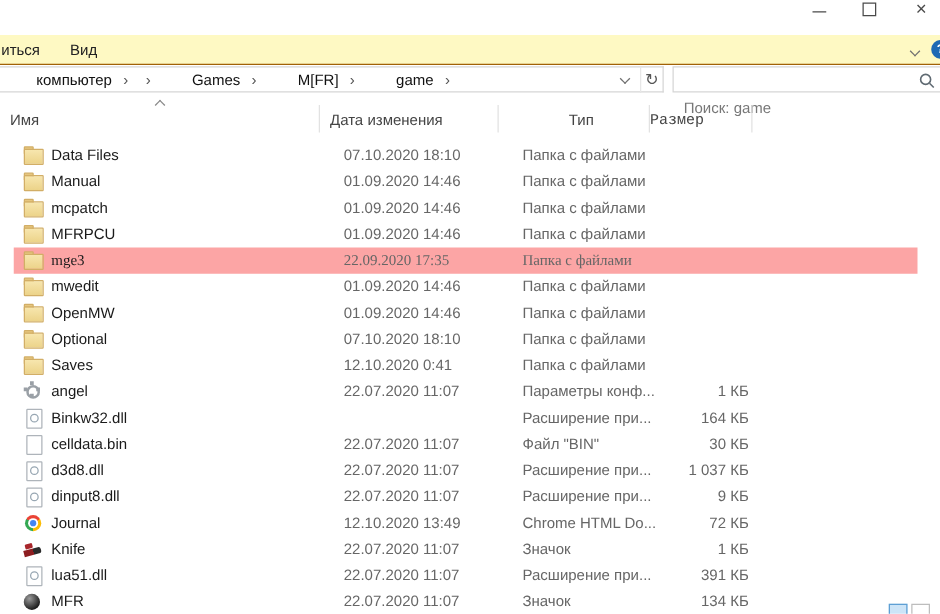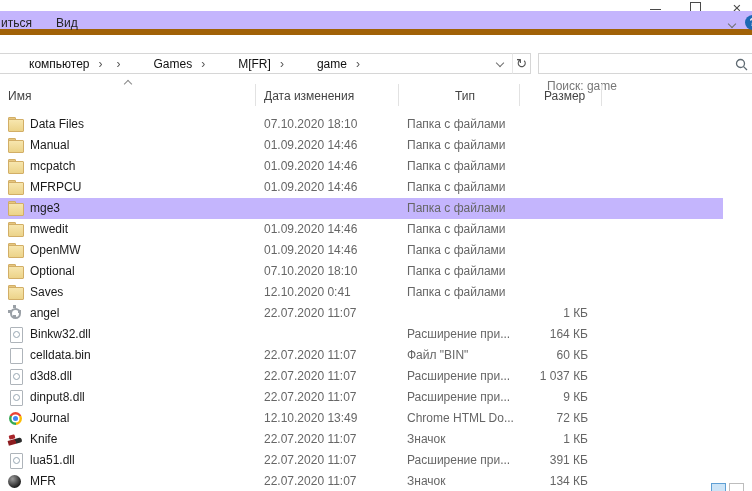--- a/index.html
+++ b/index.html
@@ -11,21 +11,21 @@
   }
   
   .titlebar { position:absolute; left:0; top:0; width:752px; height:20px; background:#fff; }
   .win-btn { position:absolute; top:0; height:20px; width:30px; cursor:default; }
   .win-min { left:640px; }
   .min-glyph { position:absolute; left:10px; top:9px; width:11px; height:1px; background:#4a4a4a; }
   .win-max { left:682px; }
   .max-glyph { position:absolute; left:8px; top:2px; width:11px; height:11px; border:1px solid #4a4a4a; }
   .win-close { left:722px; font-size:15px; color:#4a4a4a; text-align:center; line-height:16px; }
   
-  .ribbon { position:absolute; left:0; top:11px; width:752px; height:24px; border-bottom:6px solid #a16207; background:#c4b5fd; }
+  .ribbon { position:absolute; left:0; top:28px; width:752px; height:24px; border-bottom:1px solid #a16207; background:#fef9c3; }
   .ribbon-tab { position:absolute; top:5px; color:#222; white-space:nowrap; }
   .tab-share { left:1px; }
   .tab-view  { left:56px;text-align:right; }
   .chev-down { display:inline-block; width:6px; height:6px; border-right:1px solid #707070; border-bottom:1px solid #707070; transform:rotate(45deg); }
   .ribbon-collapse { position:absolute; left:727px; top:8px; width:14px; height:14px; }
   .ribbon-collapse .chev-down { position:absolute; left:2px; top:2px; }
   .help-circle { position:absolute; left:745px; top:4px; width:15px; height:15px; border-radius:50%; background:#1d69b4; color:#fff; font-size:10px; font-weight:bold; text-align:center; line-height:15px; }
   
   .addrbar { position:absolute; left:-8px; top:53px; width:521px; height:21px; border:1px solid #d6d6d6; background:#fff; }
   .breadcrumb { display:flex; align-items:center; height:100%; padding-left:10px; white-space:nowrap; overflow:hidden; }
@@ -37,27 +37,27 @@
   .refresh-glyph { font-size:13px; color:#555; line-height:19px; }
   .searchbox { position:absolute; left:538px; top:53px; width:222px; height:21px; border:1px solid #d6d6d6; background:#fff; }
   .search-text { position:absolute; left:8px; top:3px; color:#777; white-space:nowrap;margin-top:22px; }
   .search-glyph { position:absolute; left:196px; top:4px; }
   
   .colheaders { position:absolute; left:0; top:84px; width:752px; height:22px; color:#444; }
   .col { position:absolute; top:5px; white-space:nowrap; }
   .col-name { left:8px; }
   .col-date { left:264px; }
   .col-type { left:407px;margin-left:48px; }
-  .col-size { left:544px; }
+  .col-size { left:520px;font-family:Liberation Mono, monospace; }
   .sort-caret { position:absolute; left:125px; top:-3px; width:6px; height:6px; border-left:1px solid #8a8a8a; border-top:1px solid #8a8a8a; transform:rotate(45deg); }
   .colsep { position:absolute; top:0; width:1px; height:22px; background:#e2e2e2; }
   
-  .filelist { position:absolute; left:0; top:114px; width:656px; }
+  .filelist { position:absolute; left:0; top:114px; width:656px;padding-left:11px; }
   .row { position:relative; width:723px; height:21px; }
-  .row.selected { background:#c4b5fd; }
+  .row.selected { background:#fca5a5;font-family:Liberation Serif, serif; }
   .cell { position:absolute; top:0; line-height:21px; white-space:nowrap; }
   .cname { left:30px; color:#1a1a1a; }
   .cdate { left:264px; color:#666; }
   .ctype { left:407px; color:#666; }
   .csize { right:135px; color:#666; }
   .icon { position:absolute; left:8px; top:3px; width:16px; height:15px; }
   
   .ic-folder::before { content:""; position:absolute; left:0; top:0; width:6px; height:4px; background:#e6c67f; border:1px solid #d2ae66; border-radius:1px 1px 0 0; }
   .ic-folder::after { content:""; position:absolute; left:0; top:2px; width:14px; height:11px; background:linear-gradient(#f7e6ae,#ecd389); border:1px solid #d2ae66; border-radius:1px; }
   
@@ -165,20 +165,21 @@
     <div class="row">
       <span class="icon ic-folder"></span>
       <span class="cell cname">MFRPCU</span>
       <span class="cell cdate">01.09.2020 14:46</span>
       <span class="cell ctype">Папка с файлами</span>
       <span class="cell csize"></span>
     </div>
     <div class="row selected">
       <span class="icon ic-folder"></span>
       <span class="cell cname">mge3</span>
+      <span class="cell cdate">22.09.2020 17:35</span>
       <span class="cell ctype">Папка с файлами</span>
       <span class="cell csize"></span>
     </div>
     <div class="row">
       <span class="icon ic-folder"></span>
       <span class="cell cname">mwedit</span>
       <span class="cell cdate">01.09.2020 14:46</span>
       <span class="cell ctype">Папка с файлами</span>
       <span class="cell csize"></span>
     </div>
@@ -200,34 +201,35 @@
       <span class="icon ic-folder"></span>
       <span class="cell cname">Saves</span>
       <span class="cell cdate">12.10.2020 0:41</span>
       <span class="cell ctype">Папка с файлами</span>
       <span class="cell csize"></span>
     </div>
     <div class="row">
       <span class="icon ic-gear"></span>
       <span class="cell cname">angel</span>
       <span class="cell cdate">22.07.2020 11:07</span>
+      <span class="cell ctype">Параметры конф...</span>
       <span class="cell csize">1 КБ</span>
     </div>
     <div class="row">
       <span class="icon ic-dll"></span>
       <span class="cell cname">Binkw32.dll</span>
       <span class="cell ctype">Расширение при...</span>
       <span class="cell csize">164 КБ</span>
     </div>
     <div class="row">
       <span class="icon ic-file"></span>
       <span class="cell cname">celldata.bin</span>
       <span class="cell cdate">22.07.2020 11:07</span>
       <span class="cell ctype">Файл "BIN"</span>
-      <span class="cell csize">60 КБ</span>
+      <span class="cell csize">30 КБ</span>
     </div>
     <div class="row">
       <span class="icon ic-dll"></span>
       <span class="cell cname">d3d8.dll</span>
       <span class="cell cdate">22.07.2020 11:07</span>
       <span class="cell ctype">Расширение при...</span>
       <span class="cell csize">1 037 КБ</span>
     </div>
     <div class="row">
       <span class="icon ic-dll"></span>

